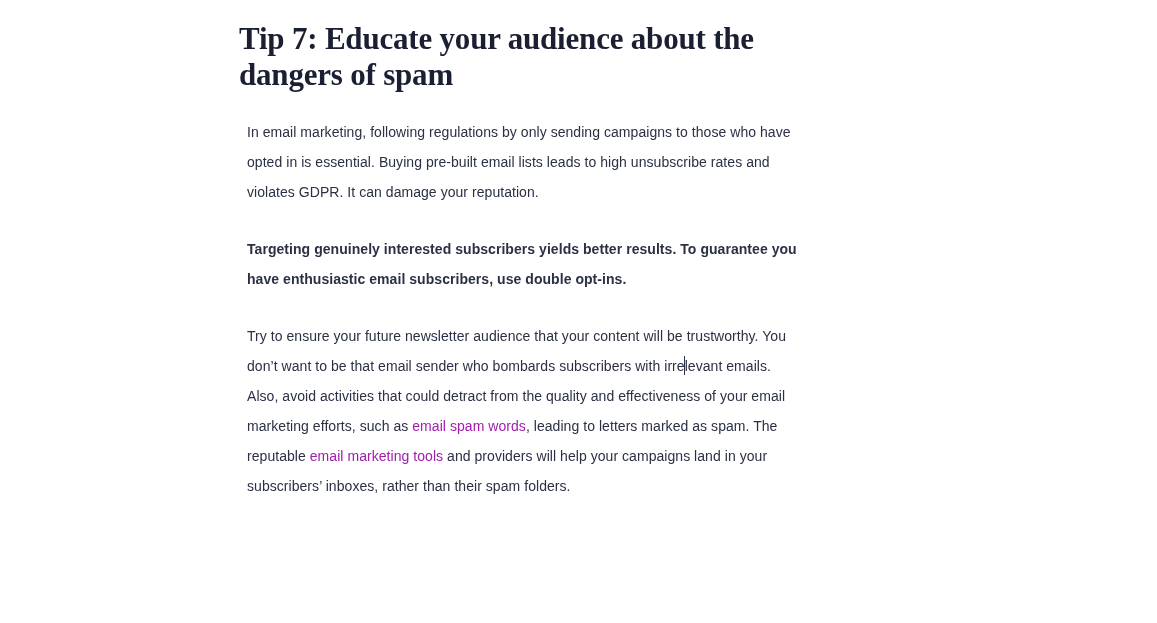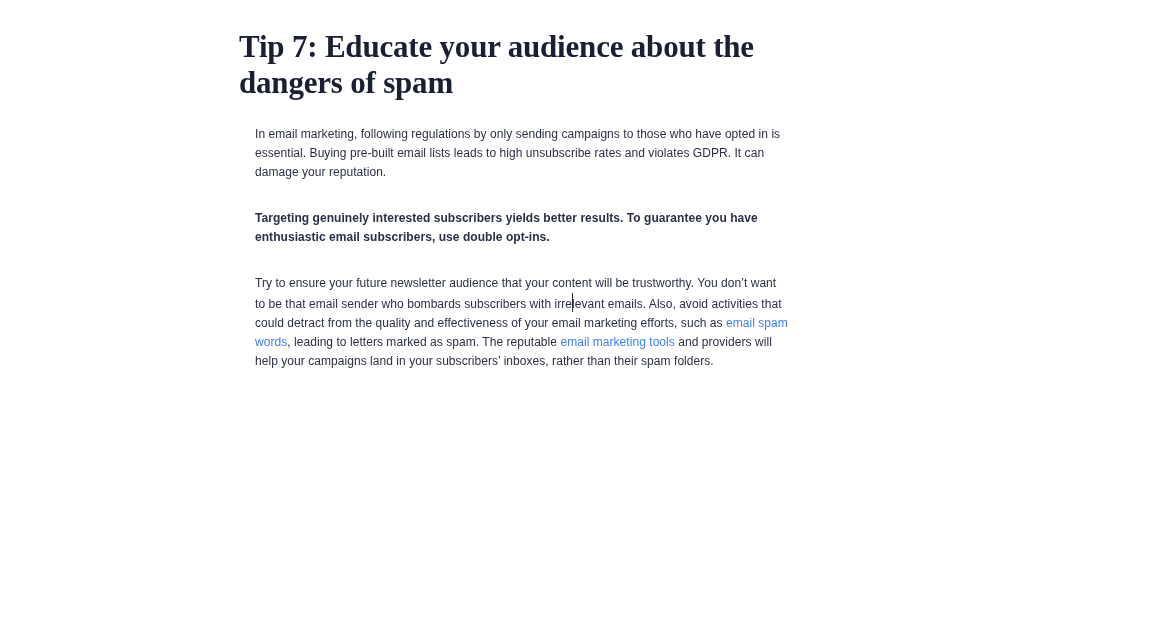--- a/index.html
+++ b/index.html
@@ -11,53 +11,53 @@
     width: 1157px;
     height: 623px;
     overflow: hidden;
     font-family: "Liberation Sans", sans-serif;
     -webkit-font-smoothing: antialiased;
   }
 
   .article {
     position: absolute;
     left: 239px;
-    top: 16px;
+    top: 8px;
     width: 566px;
   }
 
   .article-heading {
     margin: 0;
     padding: 0;
     font-family: "Liberation Serif", "DejaVu Serif", serif;
     font-weight: 700;
     font-size: 31px;
     line-height: 36px;
     letter-spacing: -0.2px;
     color: #1b1f32;
     padding-top: 13px;
     width: 575px;
   }
 
   .article-body {
-    margin: 16px;
+    margin: 8px;
     padding: 0;
     font-family: "Liberation Sans", "DejaVu Sans", sans-serif;
-    font-size: 12px;
-    line-height: 19px;
+    font-size: 14px;
+    line-height: 30px;
     color: #2b3044;
     letter-spacing: 0.05px;
   }
 
   .article-body.p1 { margin-top: 24px; }
   .article-body.p2 { margin-top: 27px; font-weight: bold; }
   .article-body.p3 { margin-top: 27px; }
 
   .inline-link {
-    color: #3b82f6;
+    color: #a21caf;
     text-decoration: none;
     cursor: pointer;
   }
 
   
   .text-caret {
     display: inline-block;
     width: 1px;
     height: 19px;
     background: #2b3044;

